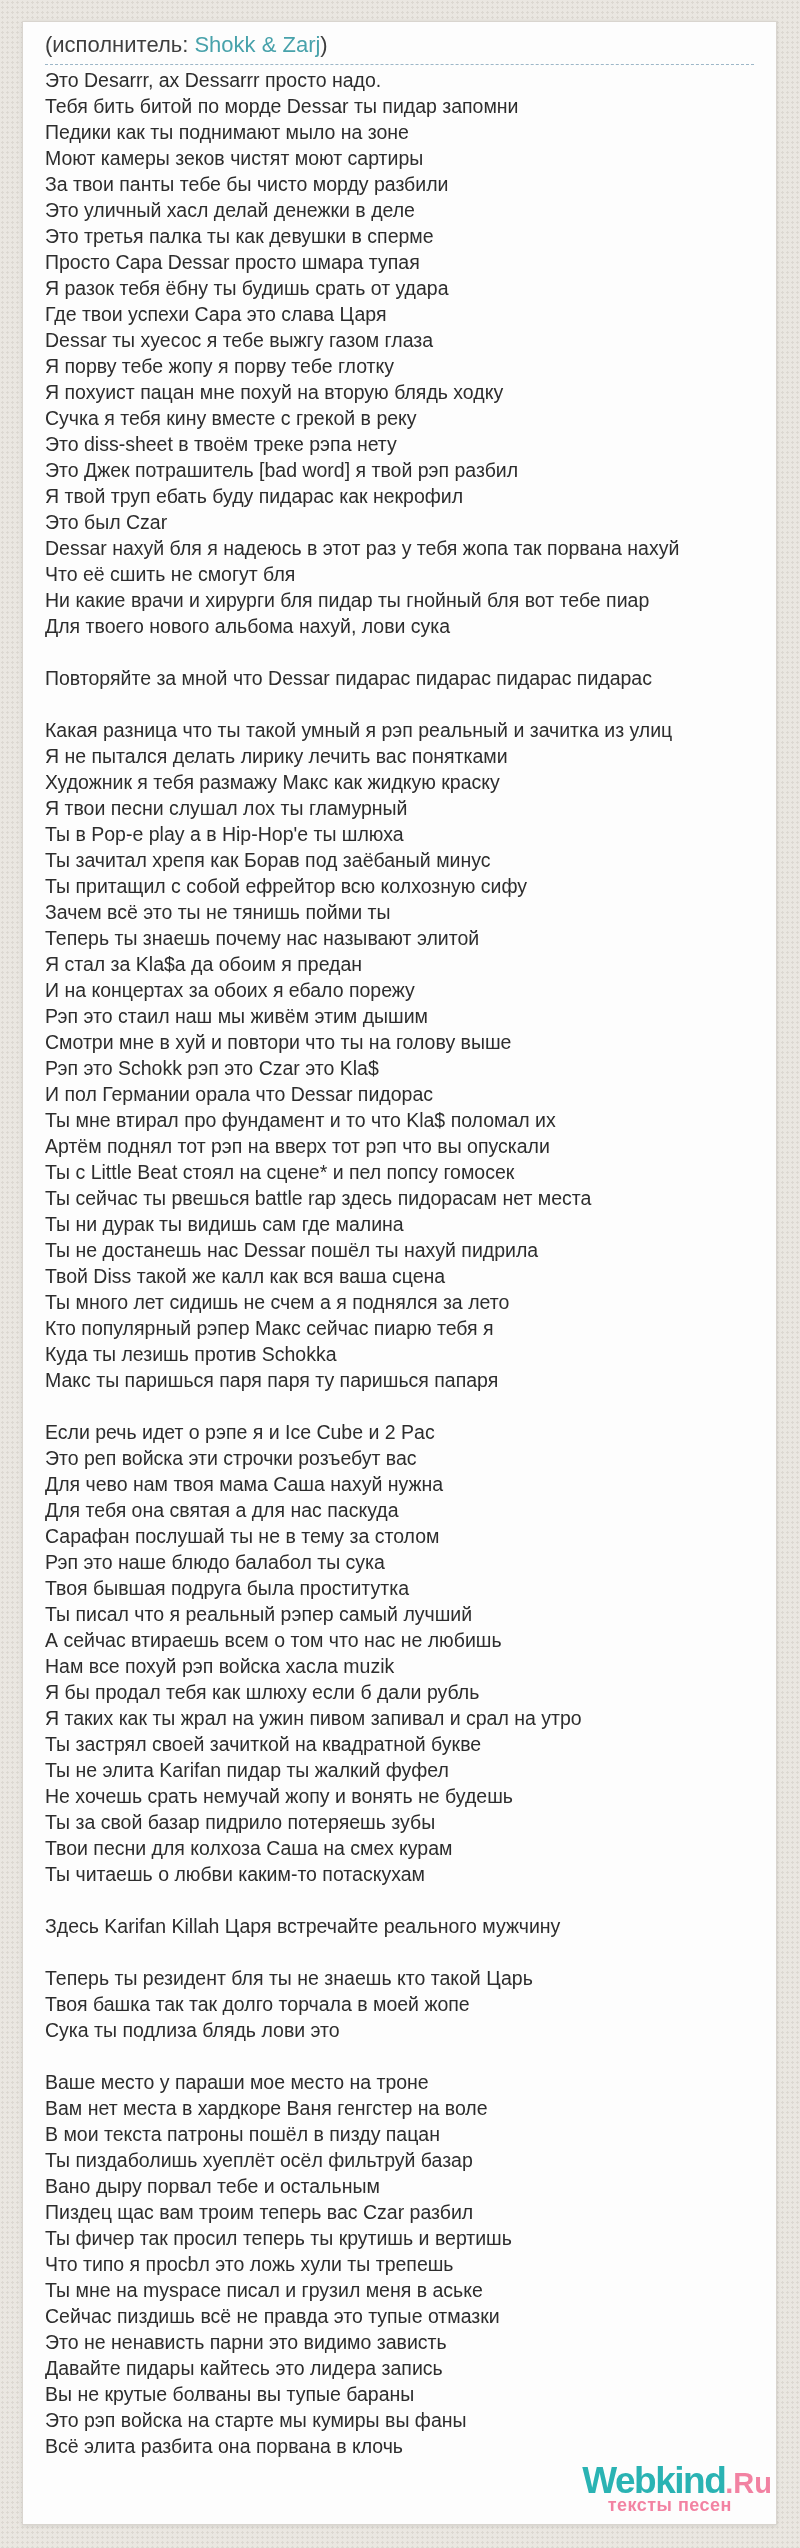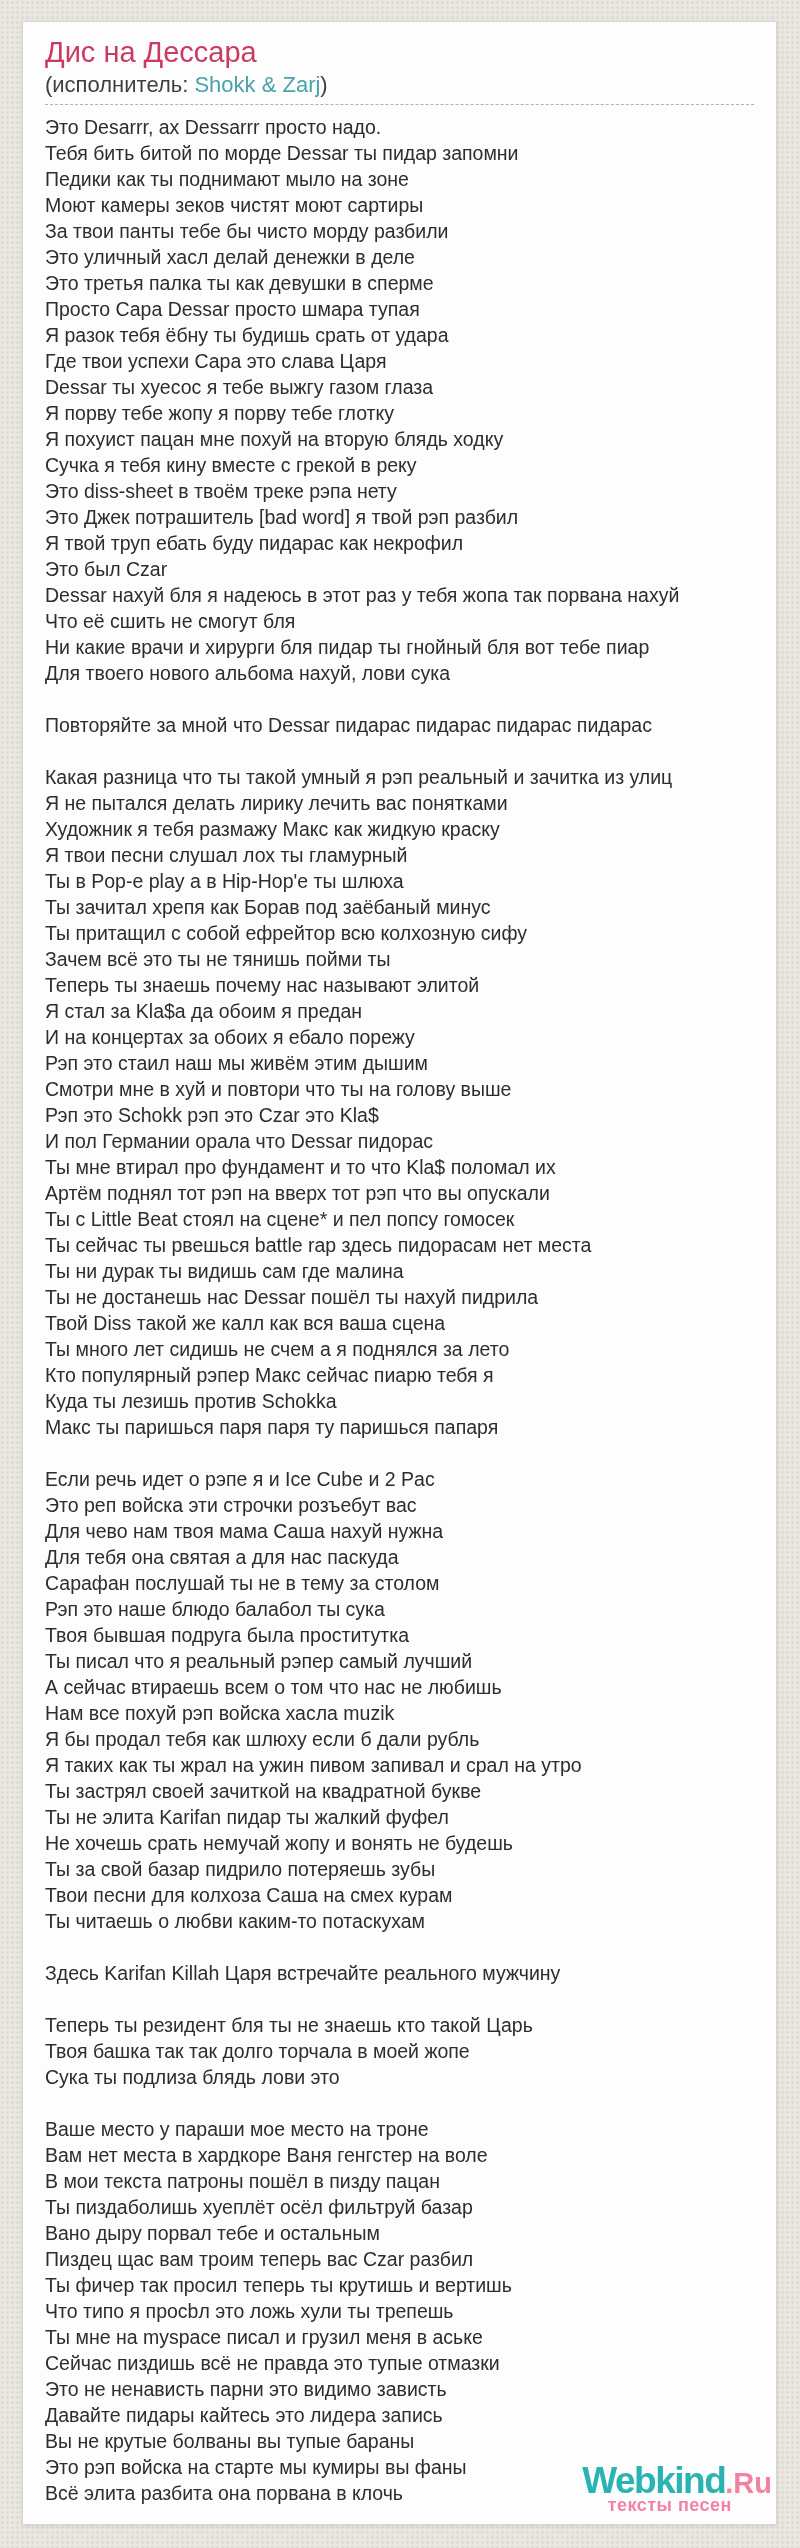--- a/index.html
+++ b/index.html
@@ -38,21 +38,21 @@
     color: #3e3e3e;
     padding-bottom: 9px;
     border-bottom: 1px dashed #9db7c8;
   }
   .artist-link {
     color: #48a2ab;
     text-decoration: none;
     cursor: pointer;
   }
   .lyrics {
-    margin-top: 9px;
+    margin-top: 2px;
     font-size: 19.5px;
     line-height: 26px;
     color: #2d2d2d;
     white-space: pre-line;
   }
   .logo {
     position: absolute;
     right: 4px;
     bottom: 4px;
     text-align: right;
@@ -76,21 +76,20 @@
     font-weight: bold;
     letter-spacing: 0.5px;
     margin: -3px 40px 6px 0;
   }
 </style>
 </head>
 <body>
 
 <div class="card">
 
-  <h1 class="page-title">Дис на Дессара</h1>
 
   <div class="byline">
     <span>(исполнитель: </span><span class="artist-link">Shokk &amp; Zarj</span><span>)</span>
   </div>
 
   <div class="lyrics">Это Desarrr, ах Dessarrr просто надо.
 Тебя бить битой по морде Dessar ты пидар запомни
 Педики как ты поднимают мыло на зоне
 Моют камеры зеков чистят моют сартиры
 За твои панты тебе бы чисто морду разбили

